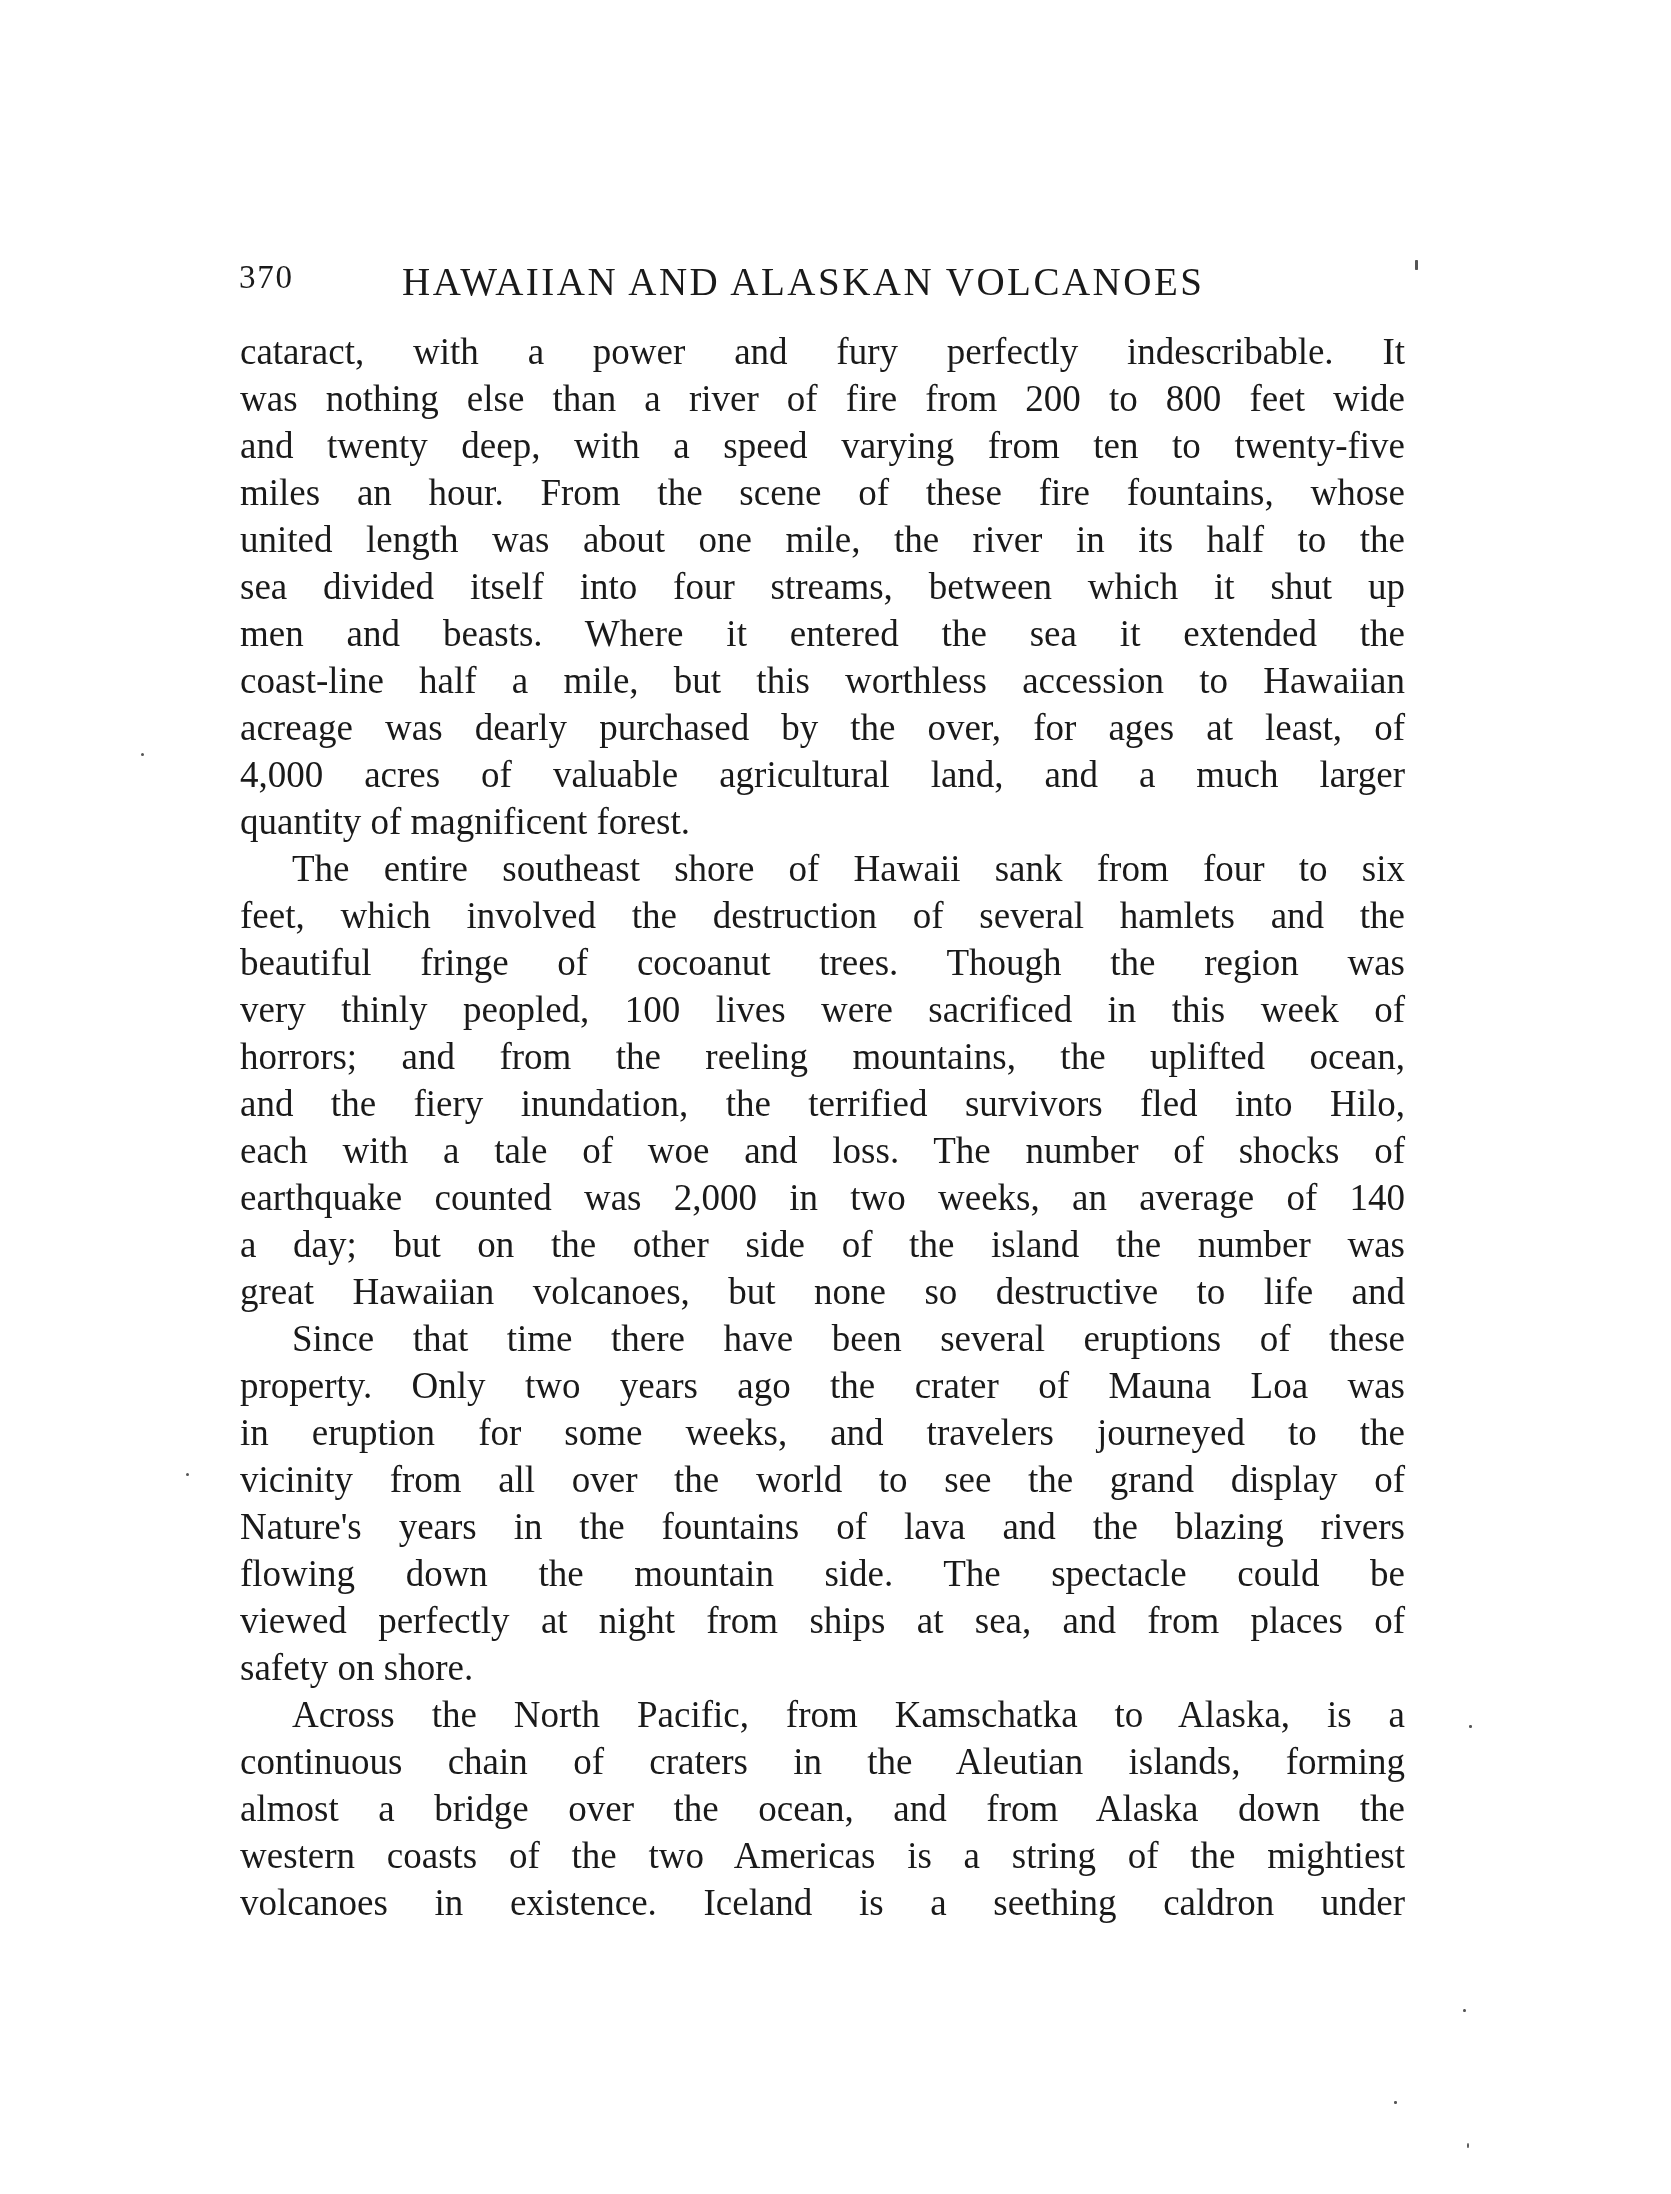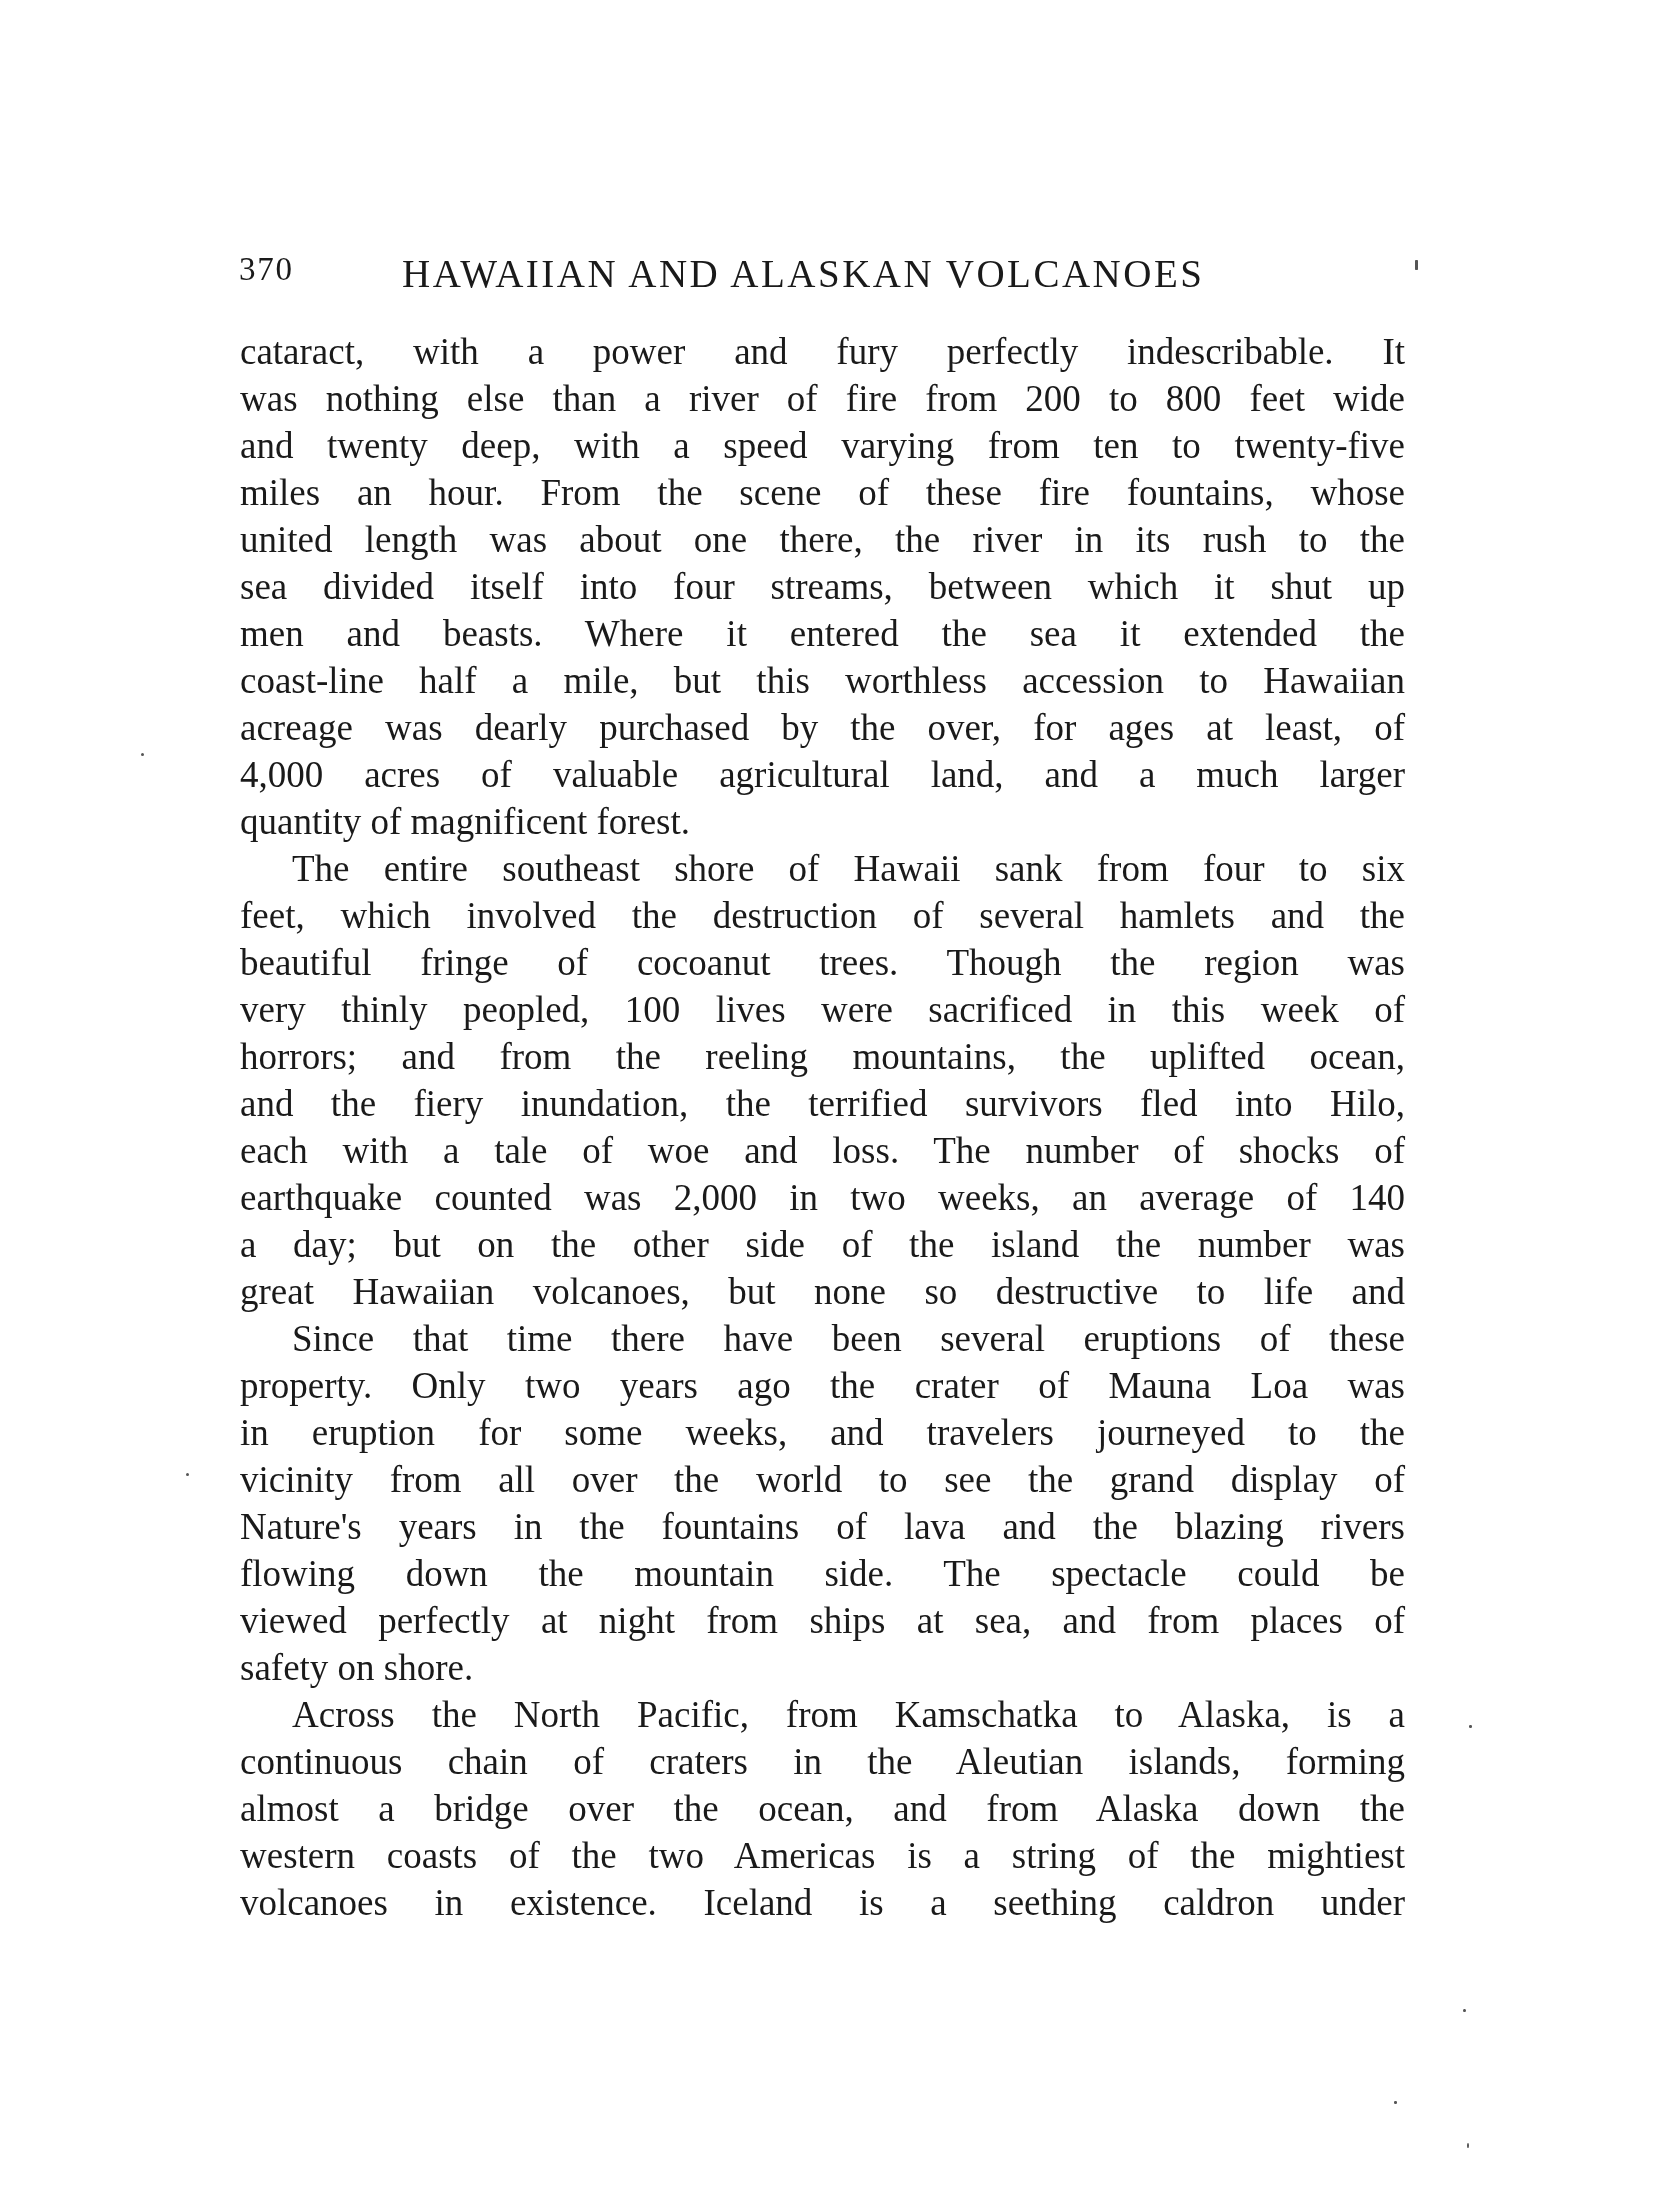--- a/index.html
+++ b/index.html
@@ -19,21 +19,21 @@
       position: absolute;
       left: 0;
       top: 0;
       width: 1672px;
       height: 2194px;
       background: #ffffff;
     }
     .running-head {
       position: absolute;
       left: 239px;
-      top: 251px;
+      top: 259px;
       width: 1172px;
       height: 50px;
       font-size: 33px;
       letter-spacing: 1.7px;
       font-family: Liberation Serif, serif;
     }
     .page-number {
       position: absolute;
       left: 0;
       top: 0;
@@ -82,21 +82,21 @@
     <span class="page-number">370</span>
     <span class="running-title">HAWAIIAN AND ALASKAN VOLCANOES</span>
   </div>
 
   <div class="text-block" id="text-block">
     <div class="paragraph">
         <span class="line">cataract, with a power and fury perfectly indescribable.  It</span>
         <span class="line">was nothing else than a river of fire from 200 to 800 feet wide</span>
         <span class="line">and twenty deep, with a speed varying from ten to twenty-five</span>
         <span class="line">miles an hour.  From the scene of these fire fountains, whose</span>
-        <span class="line">united length was about one there, the river in its rush to the</span>
+        <span class="line">united length was about one mile, the river in its half to the</span>
         <span class="line">sea divided itself into four streams, between which it shut up</span>
         <span class="line">men and beasts.  Where it entered the sea it extended the</span>
         <span class="line">coast-line half a mile, but this worthless accession to Hawaiian</span>
         <span class="line">acreage was dearly purchased by the over, for ages at least, of</span>
         <span class="line">4,000 acres of valuable agricultural land, and a much larger</span>
         <span class="line last">quantity of magnificent forest.</span>
       </div>
     <div class="paragraph">
         <span class="line indent">The entire southeast shore of Hawaii sank from four to six</span>
         <span class="line">feet, which involved the destruction of several hamlets and the</span>

